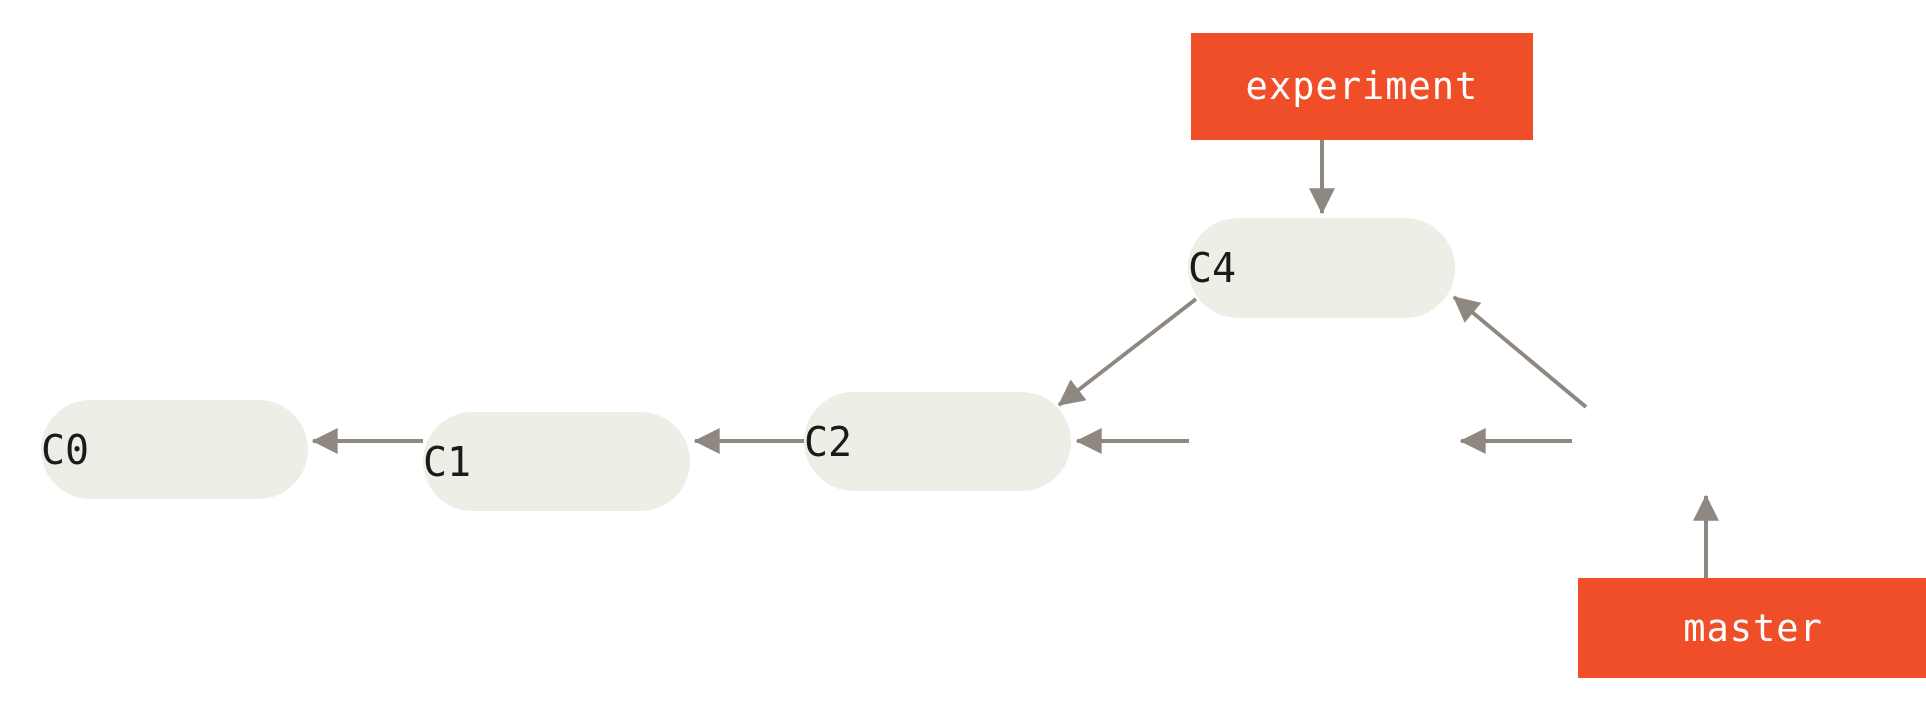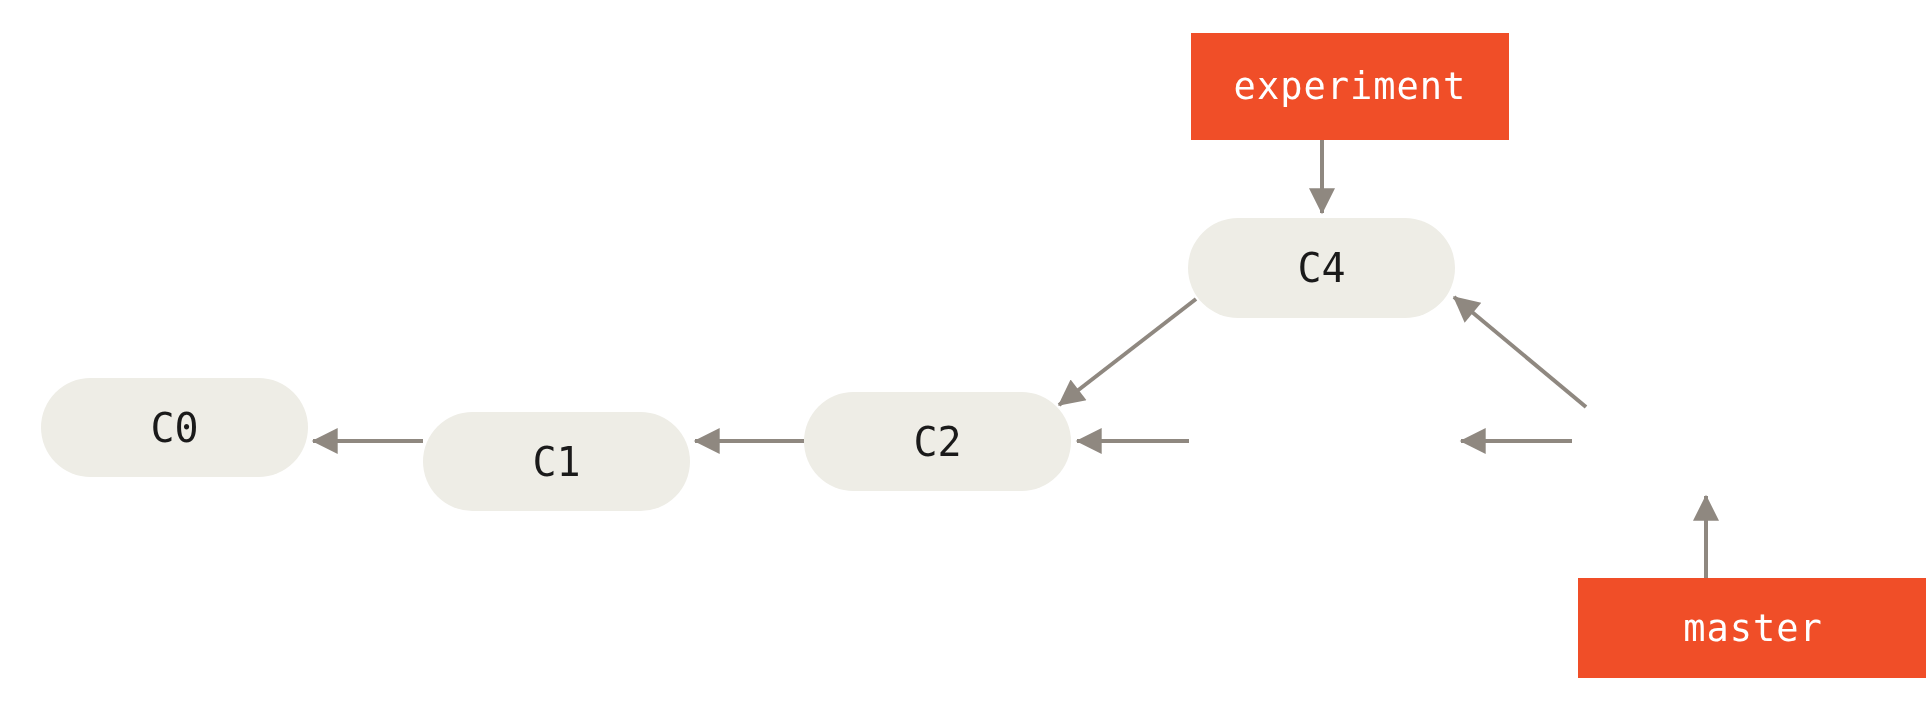--- a/index.html
+++ b/index.html
@@ -28,41 +28,41 @@
   }
   .arrows line { stroke: var(--arrow-color); stroke-width: 4; }
   .commit {
     position: absolute;
     width: 267px;
     height: 99px;
     background: var(--node-fill);
     border-radius: 50px;
     display: flex;
     align-items: center;
-    justify-content: center;
+    justify-content: flex-start;
     font-size: 40px;
     color: var(--node-text);
   }
-  .commit-c0 { left: 41px;   top: 378px; }
+  .commit-c0 { left: 41px;   top: 400px; }
   .commit-c1 { left: 423px;  top: 392px; margin-top: 20px; }
   .commit-c2 { left: 804px;  top: 392px; }
   .commit-c3 { left: 1189px; top: 392px; }
   .commit-c4 { left: 1188px; top: 218px; height: 100px; }
   .commit-c5 { left: 1572px; top: 392px; }
   .branch {
     position: absolute;
     background: var(--branch-fill);
     color: var(--branch-text);
     display: flex;
     align-items: center;
     justify-content: center;
     font-size: 37px;
     letter-spacing: 1px;
   }
-  .branch-experiment { left: 1191px; top: 33px;  width: 318px; height: 107px; }
+  .branch-experiment { left: 1191px; top: 33px;  width: 342px; height: 107px; }
   .branch-master     { left: 1578px; top: 578px; width: 350px; height: 100px; }
 </style>
 </head>
 <body>
 
 <div class="stage">
 
   <svg class="arrows" viewBox="0 0 1926 711" xmlns="http://www.w3.org/2000/svg">
     <defs>
       <marker id="arrowhead" viewBox="0 0 10 10" refX="9.5" refY="5" markerWidth="7.5" markerHeight="6.5" orient="auto-start-reverse">

